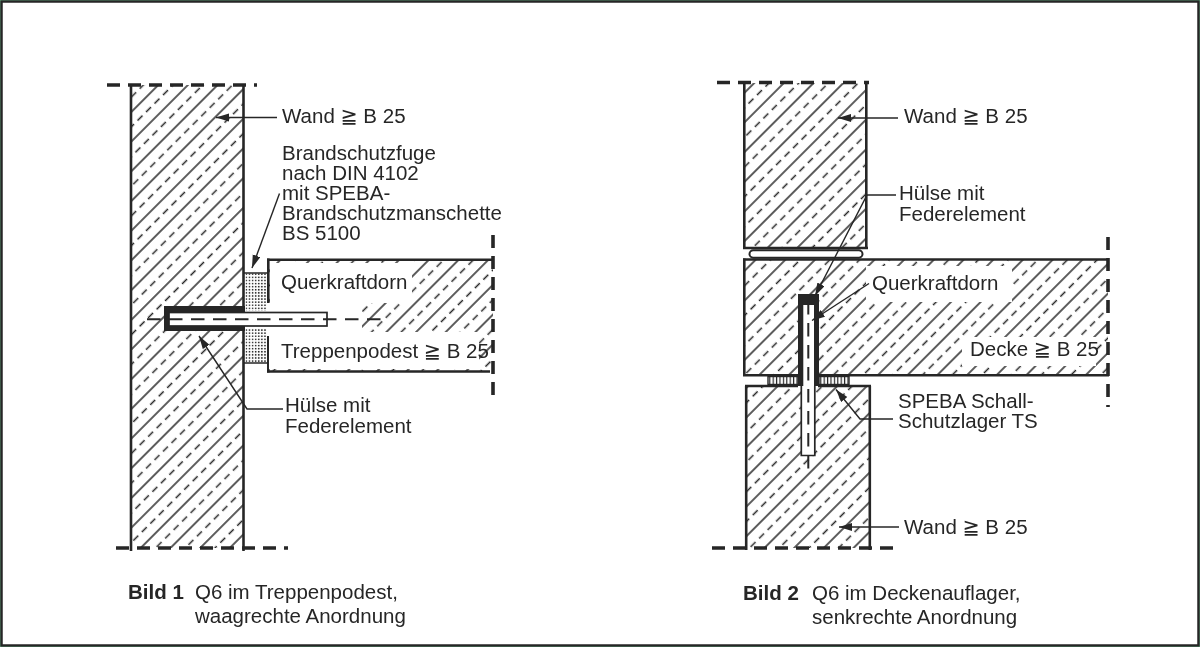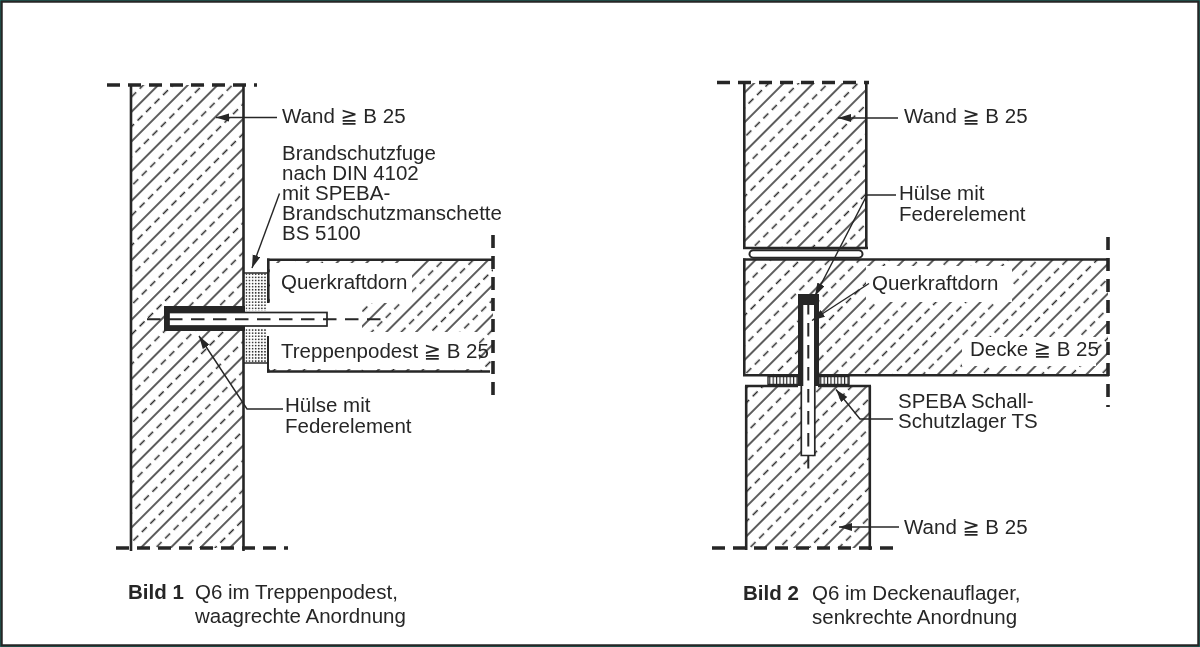--- a/index.html
+++ b/index.html
@@ -1,16 +1,16 @@
 <!DOCTYPE html>
 <html><head>
 <meta charset="utf-8">
 <style>
   html,body{margin:0;padding:0;background:#e8e8e8;}
-  .page{width:1200px;height:647px;background:#14b8a6;position:relative;margin:0 auto;
+  .page{width:1200px;height:647px;background:#86efac;position:relative;margin:0 auto;
         font-family:"Liberation Sans","DejaVu Sans",sans-serif;}
   svg{display:block;}
   text{font-family:"Liberation Sans","DejaVu Sans",sans-serif;font-size:20.5px;fill:#262626;}
   text.bold{font-weight:bold;}
   .outline{stroke:#262626;stroke-width:2.6;fill:none;}
   .thin{stroke:#262626;stroke-width:1.5;fill:none;}
   .breakline{stroke:#262626;stroke-width:3.6;fill:none;stroke-dasharray:13 8;}
   .leader{stroke:#262626;stroke-width:1.4;fill:none;}
   .centerline{stroke:#262626;stroke-width:2;fill:none;stroke-dasharray:13.5 8.5;}
   .mask{fill:#ffffff;}

